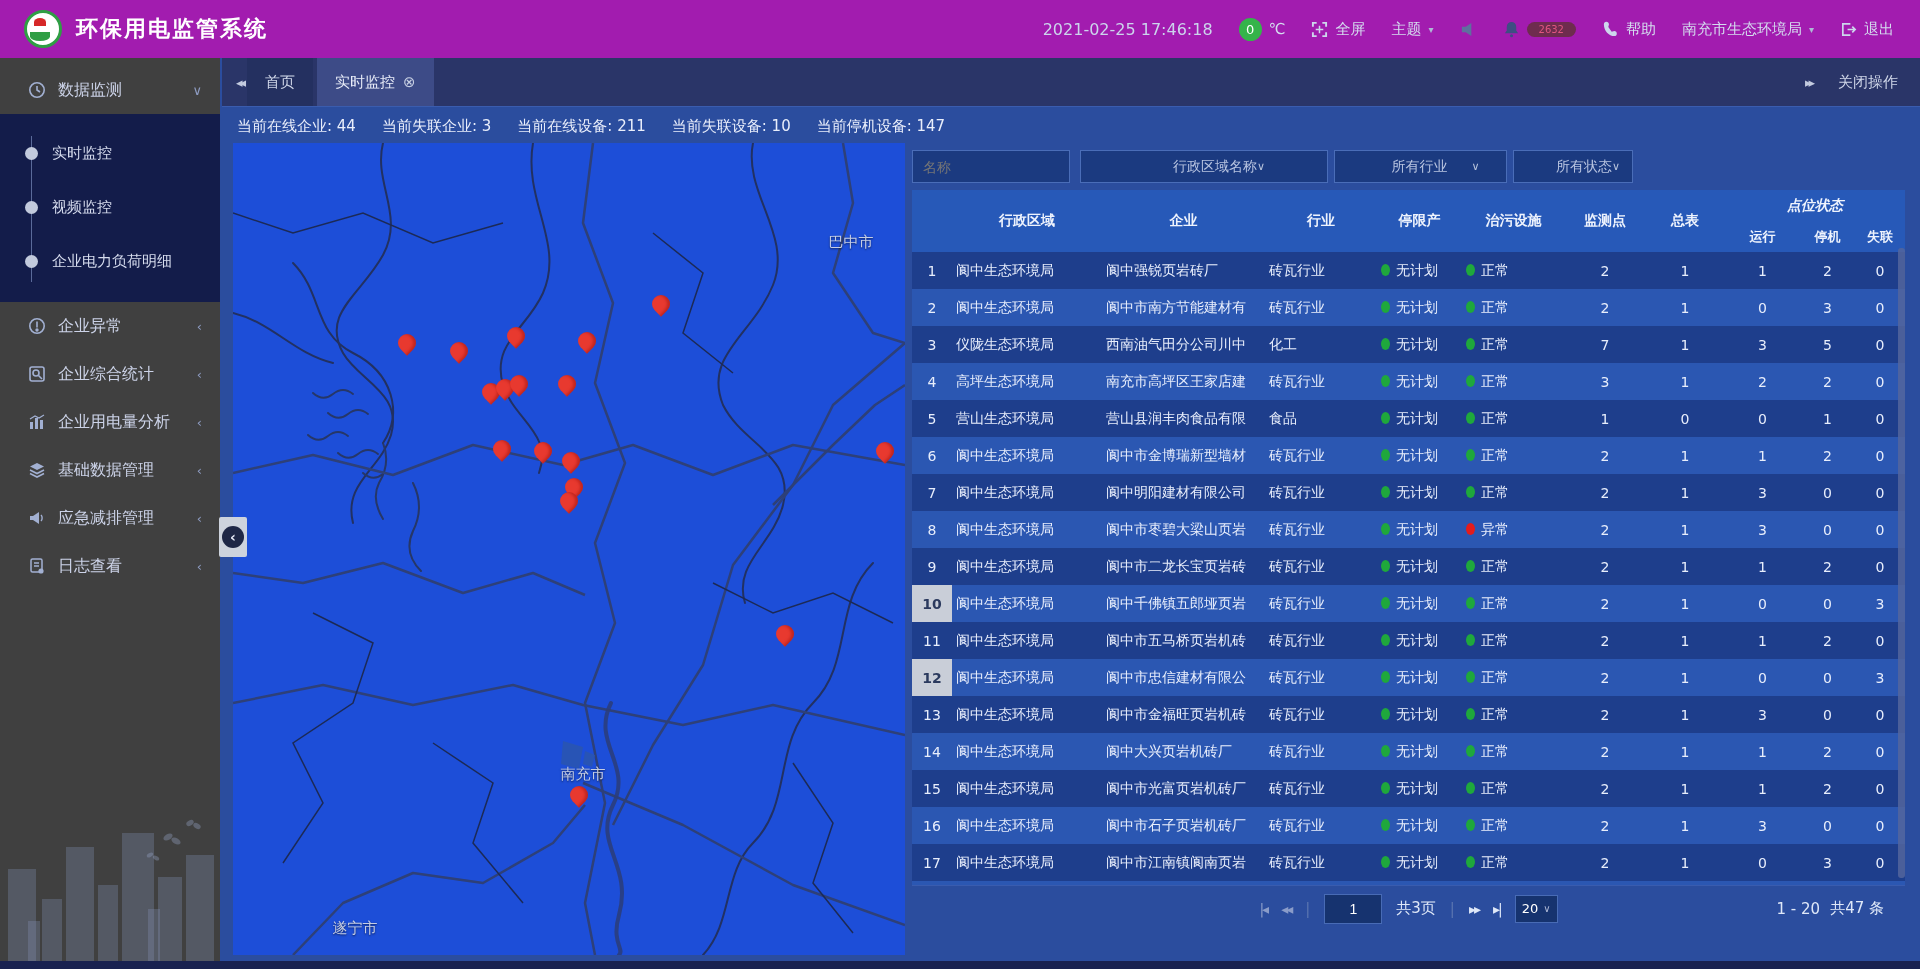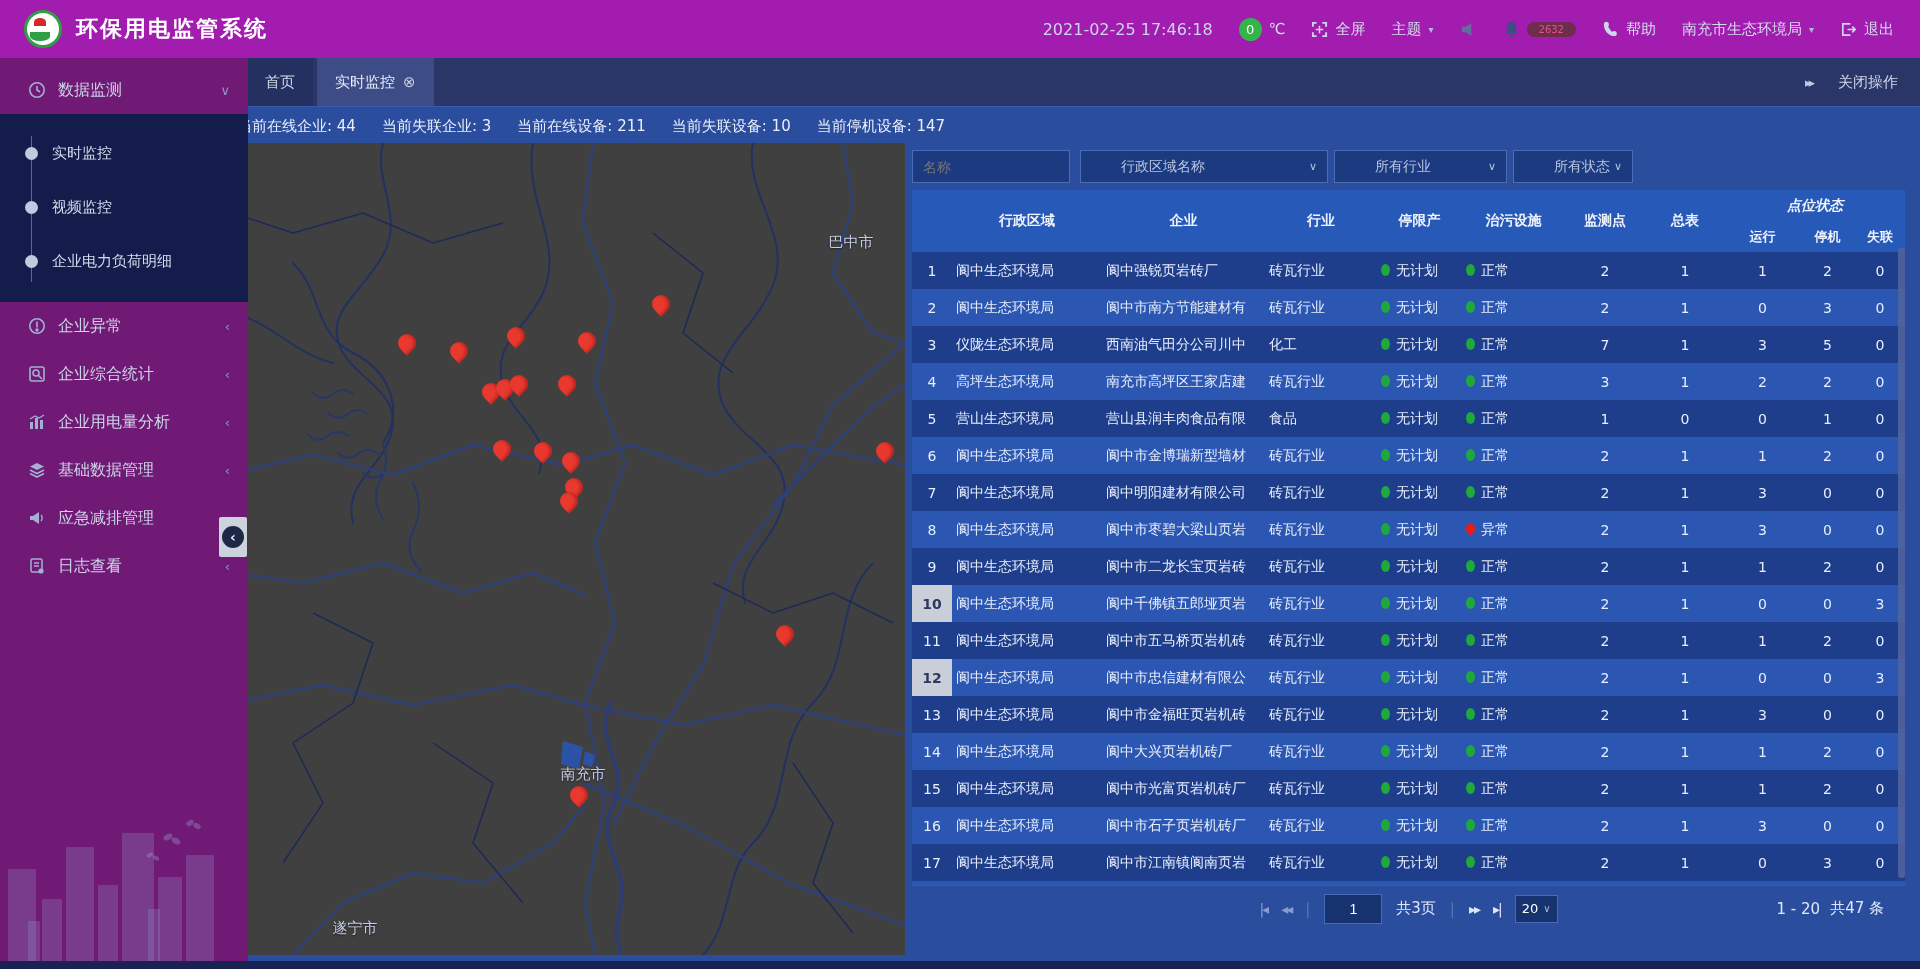--- a/index.html
+++ b/index.html
@@ -15,21 +15,21 @@
   .h-item{display:flex;align-items:center;gap:7px;cursor:default;white-space:nowrap;}
   .datetime{font-size:16px;color:#ccd5ec;}
   .temp-circle{width:23px;height:23px;border-radius:50%;background:#35b44a;color:#fff;font-size:13px;display:flex;align-items:center;justify-content:center;}
   .caret{font-size:10px;color:#aeb9d6;}
   .hicon{display:inline-flex;width:17px;height:17px;color:#cdd6ec;}
   .hicon svg{width:100%;height:100%;}
   .hicon.dim{color:#5f6f9e;}
   .badge-pill{background:#6e2c4e;color:#e0557f;border-radius:10px;padding:2px 12px;font-size:10px;}
   .bell-dim{color:#3e4e82;}
   
-  .sidebar{position:absolute;left:0;top:58px;width:248px;height:911px;background:#701a75;color:#ccd3e8;z-index:20;overflow:hidden;}
+  .sidebar{position:absolute;left:0;top:58px;width:220px;height:911px;background:#404040;color:#ccd3e8;z-index:20;overflow:hidden;}
   .menu{padding-top:8px;}
   .menu-item{height:48px;display:flex;align-items:center;padding:0 18px 0 28px;font-size:16px;gap:12px;cursor:pointer;}
   .menu-item .menu-caret{margin-left:auto;font-size:13px;color:#8e9cc2;}
   .menu-icon{width:18px;height:18px;display:inline-flex;color:#a2b0d2;flex:0 0 18px;}
   .menu-icon svg{width:100%;height:100%;}
   .submenu{background:#131c4a;position:relative;padding:12px 0 14px 0;}
   .submenu-line{position:absolute;left:31px;top:22px;bottom:20px;width:1px;background:#5a6a9a;}
   .submenu-item{height:54px;display:flex;align-items:center;gap:14px;padding-left:25px;font-size:15px;color:#d6dcee;cursor:pointer;position:relative;}
   .submenu-dot{width:13px;height:13px;border-radius:50%;background:#c2cadd;flex:0 0 13px;z-index:1;}
   .cityscape{position:absolute;left:0;bottom:8px;width:222px;height:150px;opacity:.85;}
@@ -38,32 +38,32 @@
   .tabbar{position:absolute;left:0;top:0;width:1698px;height:48px;background:#2a3568;display:flex;align-items:center;color:#cfd6e8;font-size:15px;}
   .tab-scroll{margin-left:14px;color:#c3cbdf;font-size:13px;letter-spacing:-3px;cursor:pointer;}
   .tab{height:48px;display:flex;align-items:center;padding:0 18px;margin-left:4px;cursor:pointer;}
   .tab.inactive{background:#243060;}
   .tab.active{background:#3d4b87;color:#e8ecf8;gap:8px;}
   .tab-close{font-size:15px;color:#c8d0e4;}
   .tab-right{margin-left:auto;display:flex;align-items:center;gap:26px;padding-right:22px;}
   .statsbar{position:absolute;left:0;top:48px;width:1698px;height:40px;display:flex;align-items:center;gap:26px;padding-left:15px;font-size:15px;color:#e9eefb;border-top:1px solid #3a5cae;box-sizing:border-box;}
   .stat-item{white-space:nowrap;}
   
-  .map-panel{position:absolute;left:11px;top:85px;width:672px;height:812px;background:#404040;overflow:hidden;}
+  .map-panel{position:absolute;left:11px;top:85px;width:672px;height:812px;background:#1d4ed8;overflow:hidden;}
   .map-svg{position:absolute;left:0;top:0;}
   .map-city-label{position:absolute;color:#c5cde4;font-size:15px;text-shadow:0 1px 2px rgba(0,0,0,.6);transform:translate(-50%,-50%);white-space:nowrap;}
   .map-pin{position:absolute;width:18px;height:18px;background:#e8392f;border-radius:50% 50% 50% 0;transform:rotate(-45deg);box-shadow:inset -2px -2px 3px rgba(120,0,0,.35);}
   .collapse-handle{position:absolute;left:219px;top:517px;width:28px;height:40px;background:#cdd3dd;border-radius:2px;display:flex;align-items:center;justify-content:center;z-index:40;cursor:pointer;}
   .collapse-handle .ch-circle{width:22px;height:22px;border-radius:50%;background:#1e2746;color:#e8ecf8;display:flex;align-items:center;justify-content:center;font-size:14px;font-weight:bold;}
   
   .right-panel{position:absolute;left:690px;top:85px;width:993px;height:845px;}
   .filters{position:absolute;left:0;top:7px;height:33px;display:flex;gap:6px;}
   .f-box{height:33px;background:#1b3a80;border:1px solid #4a6db8;box-sizing:border-box;color:#b8c4e0;font-size:14px;display:flex;align-items:center;padding:0 10px;}
   .f-input{width:158px;}
-  .f-select{justify-content:space-between;cursor:pointer;padding-left:40px;}
+  .f-select{justify-content:center;cursor:pointer;padding-left:40px;}
   .f-select .caret{color:#b8c4dc;font-size:11px;}
   .w248{width:248px;margin-left:4px;}
   .w173{width:173px;gap:24px;}
   .w120{width:120px;}
   
   .table-wrap{position:absolute;left:0;top:47px;width:993px;height:695px;overflow:hidden;}
   table.grid{width:993px;border-collapse:collapse;table-layout:fixed;color:#e8eefc;font-size:14px;}
   table.grid thead th{background:#2759b8;font-weight:bold;color:#eef3fd;}
   table.grid thead tr:first-child th{height:30px;}
   table.grid thead tr:last-child th{height:28px;font-size:13px;}

